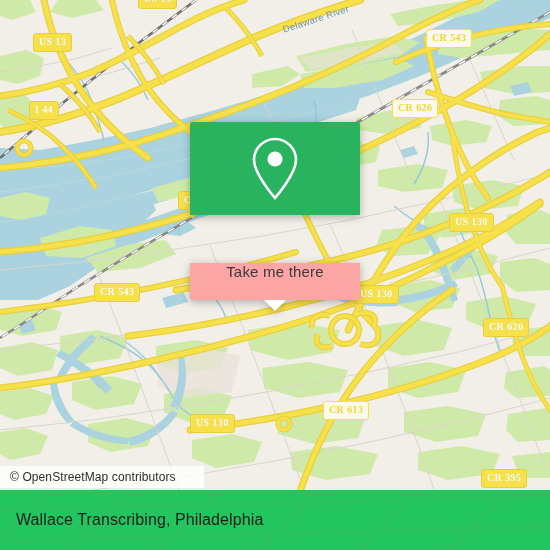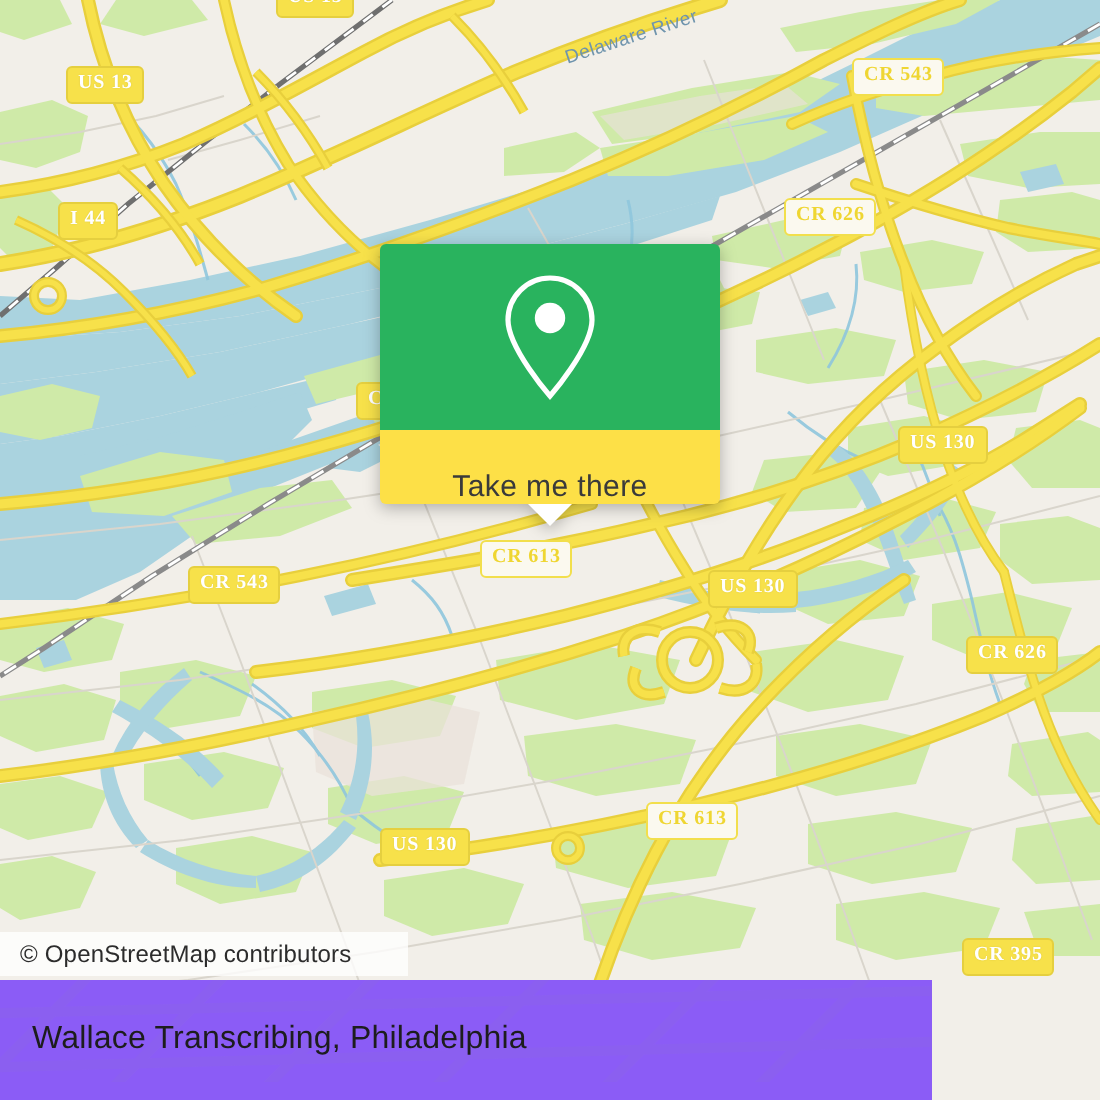--- a/index.html
+++ b/index.html
@@ -51,25 +51,26 @@
     z-index:60;
     filter:drop-shadow(0 2px 4px rgba(0,0,0,.28));
   }
   #popup-green {
     background:#29b35e;
     height:93px;
     border-radius:3px 3px 0 0;
     display:flex; align-items:center; justify-content:center;
   }
   #popup-bar {
-    background:#fde047;
+    background:#fca5a5;
     height:37px;
     border-radius:0 0 3px 3px;
-    display:flex; align-items:flex-end; justify-content:center;
+    display:flex; align-items:flex-start; justify-content:center;
     position:relative;
+    margin-top:48px;
   }
   #popup-label {
     font-size:15px;
     color:#3a3a3a;
     letter-spacing:.2px;
   }
   #popup-tail {
     position:absolute;
     left:50%; bottom:-11px;
     margin-left:-11px;
@@ -90,22 +91,22 @@
     font-size:12px;
     color:#2c2c2c;
     z-index:70;
     letter-spacing:.1px;
   }
 
   
   #footer {
     position:absolute;
     left:0; bottom:0;
-    width:466px; height:60px;
-    background:#8b5cf6;
+    width:550px; height:60px;
+    background:#22c55e;
     display:flex; align-items:center; justify-content:space-between;
     padding:0 18px 0 16px;
     z-index:80;
     overflow:hidden;
   }
   #footer-wm { position:absolute; inset:0; opacity:.05; }
   #footer-title {
     position:relative;
     font-size:16px;
     color:#1d1d1d;

